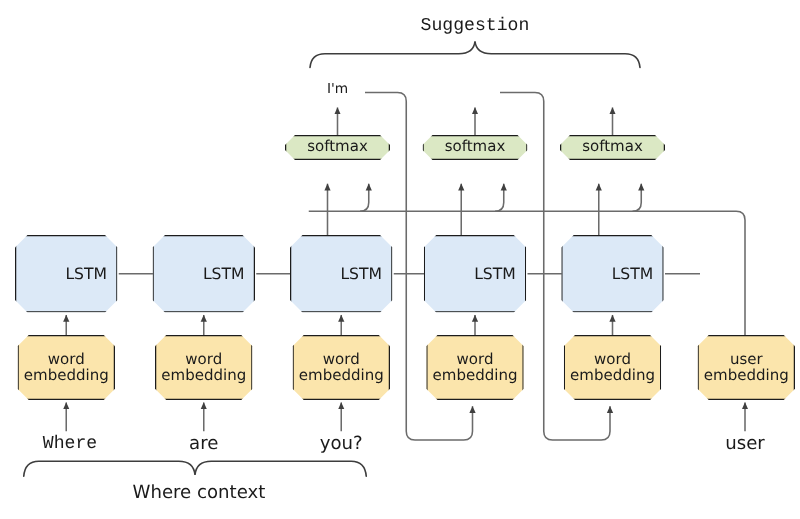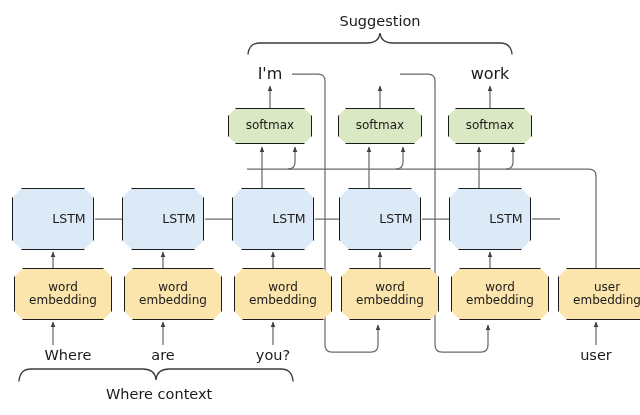--- a/index.html
+++ b/index.html
@@ -27,41 +27,41 @@
     width:82px;height:62px;
     
     clip-path:polygon(10px 0, calc(100% - 10px) 0, 100% 10px, 100% calc(100% - 10px),
                       calc(100% - 10px) 100%, 10px 100%, 0 calc(100% - 10px), 0 10px);
     padding-left:32px;
   }
   .embed{
     background:#fbe5ac;
     border:1.3px solid #1c1c1c;
     font-size:12px;
-    width:98px;height:52px;
+    width:78px;height:52px;
     clip-path:polygon(9px 0, calc(100% - 9px) 0, 100% 9px, 100% calc(100% - 9px),
                       calc(100% - 9px) 100%, 9px 100%, 0 calc(100% - 9px), 0 9px);
     text-align:center;
   }
   .softmax{
     background:#dbe8c4;
     border:1.3px solid #1c1c1c;
     font-size:12px;
-    width:84px;height:36px;
+    width:84px;height:20px;
     clip-path:polygon(8px 0, calc(100% - 8px) 0, 100% 8px, 100% calc(100% - 8px),
                       calc(100% - 8px) 100%, 8px 100%, 0 calc(100% - 8px), 0 8px);
   }
   .freetext{
     position:absolute;z-index:4;
     color:#1a1a1a;
     white-space:nowrap;
     text-align:center;
   }
   .word-in{font-size:14.5px;}
-  .word-out{font-size:16px;}
+  .word-out{font-size:11px;}
   .brace-label{font-size:14.5px;}
 </style>
 </head>
 <body>
 
 <div id="root">
 
   <svg class="layer" viewBox="0 0 640 415" xmlns="http://www.w3.org/2000/svg">
     <defs>
       <marker id="ah" markerWidth="7" markerHeight="7" refX="5.4" refY="3" orient="auto" markerUnits="userSpaceOnUse">
@@ -161,24 +161,23 @@
   </div>
   <div class="node embed" style="left:451px;top:268px;">
     <span class="lbl">word
 embedding</span>
   </div>
   <div class="node embed" style="left:558px;top:268px;">
     <span class="lbl">user
 embedding</span>
   </div>
 
-  <div class="freetext word-in" style="left:18px;top:347px;width:100px;">Where</div>
+  <div class="freetext word-in" style="left:6px;top:347px;width:100px;font-family:Liberation Mono, monospace;">Where</div>
   <div class="freetext word-in" style="left:223px;top:347px;width:100px;">you?</div>
   <div class="freetext word-in" style="left:113px;top:347px;width:100px;">are</div>
   <div class="freetext word-in" style="left:546px;top:347px;width:100px;">user</div>
 
   <div class="freetext word-out" style="left:220px;top:64px;width:100px;">I'm</div>
-  <div class="freetext word-out" style="left:440px;top:64px;width:100px;">work</div>
 
   <div class="freetext brace-label" style="left:106px;top:386px;width:100px;">Where context</div>
-  <div class="freetext brace-label" style="left:330px;top:13px;width:100px;">Suggestion</div>
+  <div class="freetext brace-label" style="left:330px;top:13px;width:100px;font-family:Liberation Mono, monospace;">Suggestion</div>
 
 </div>
 
 </body></html>

